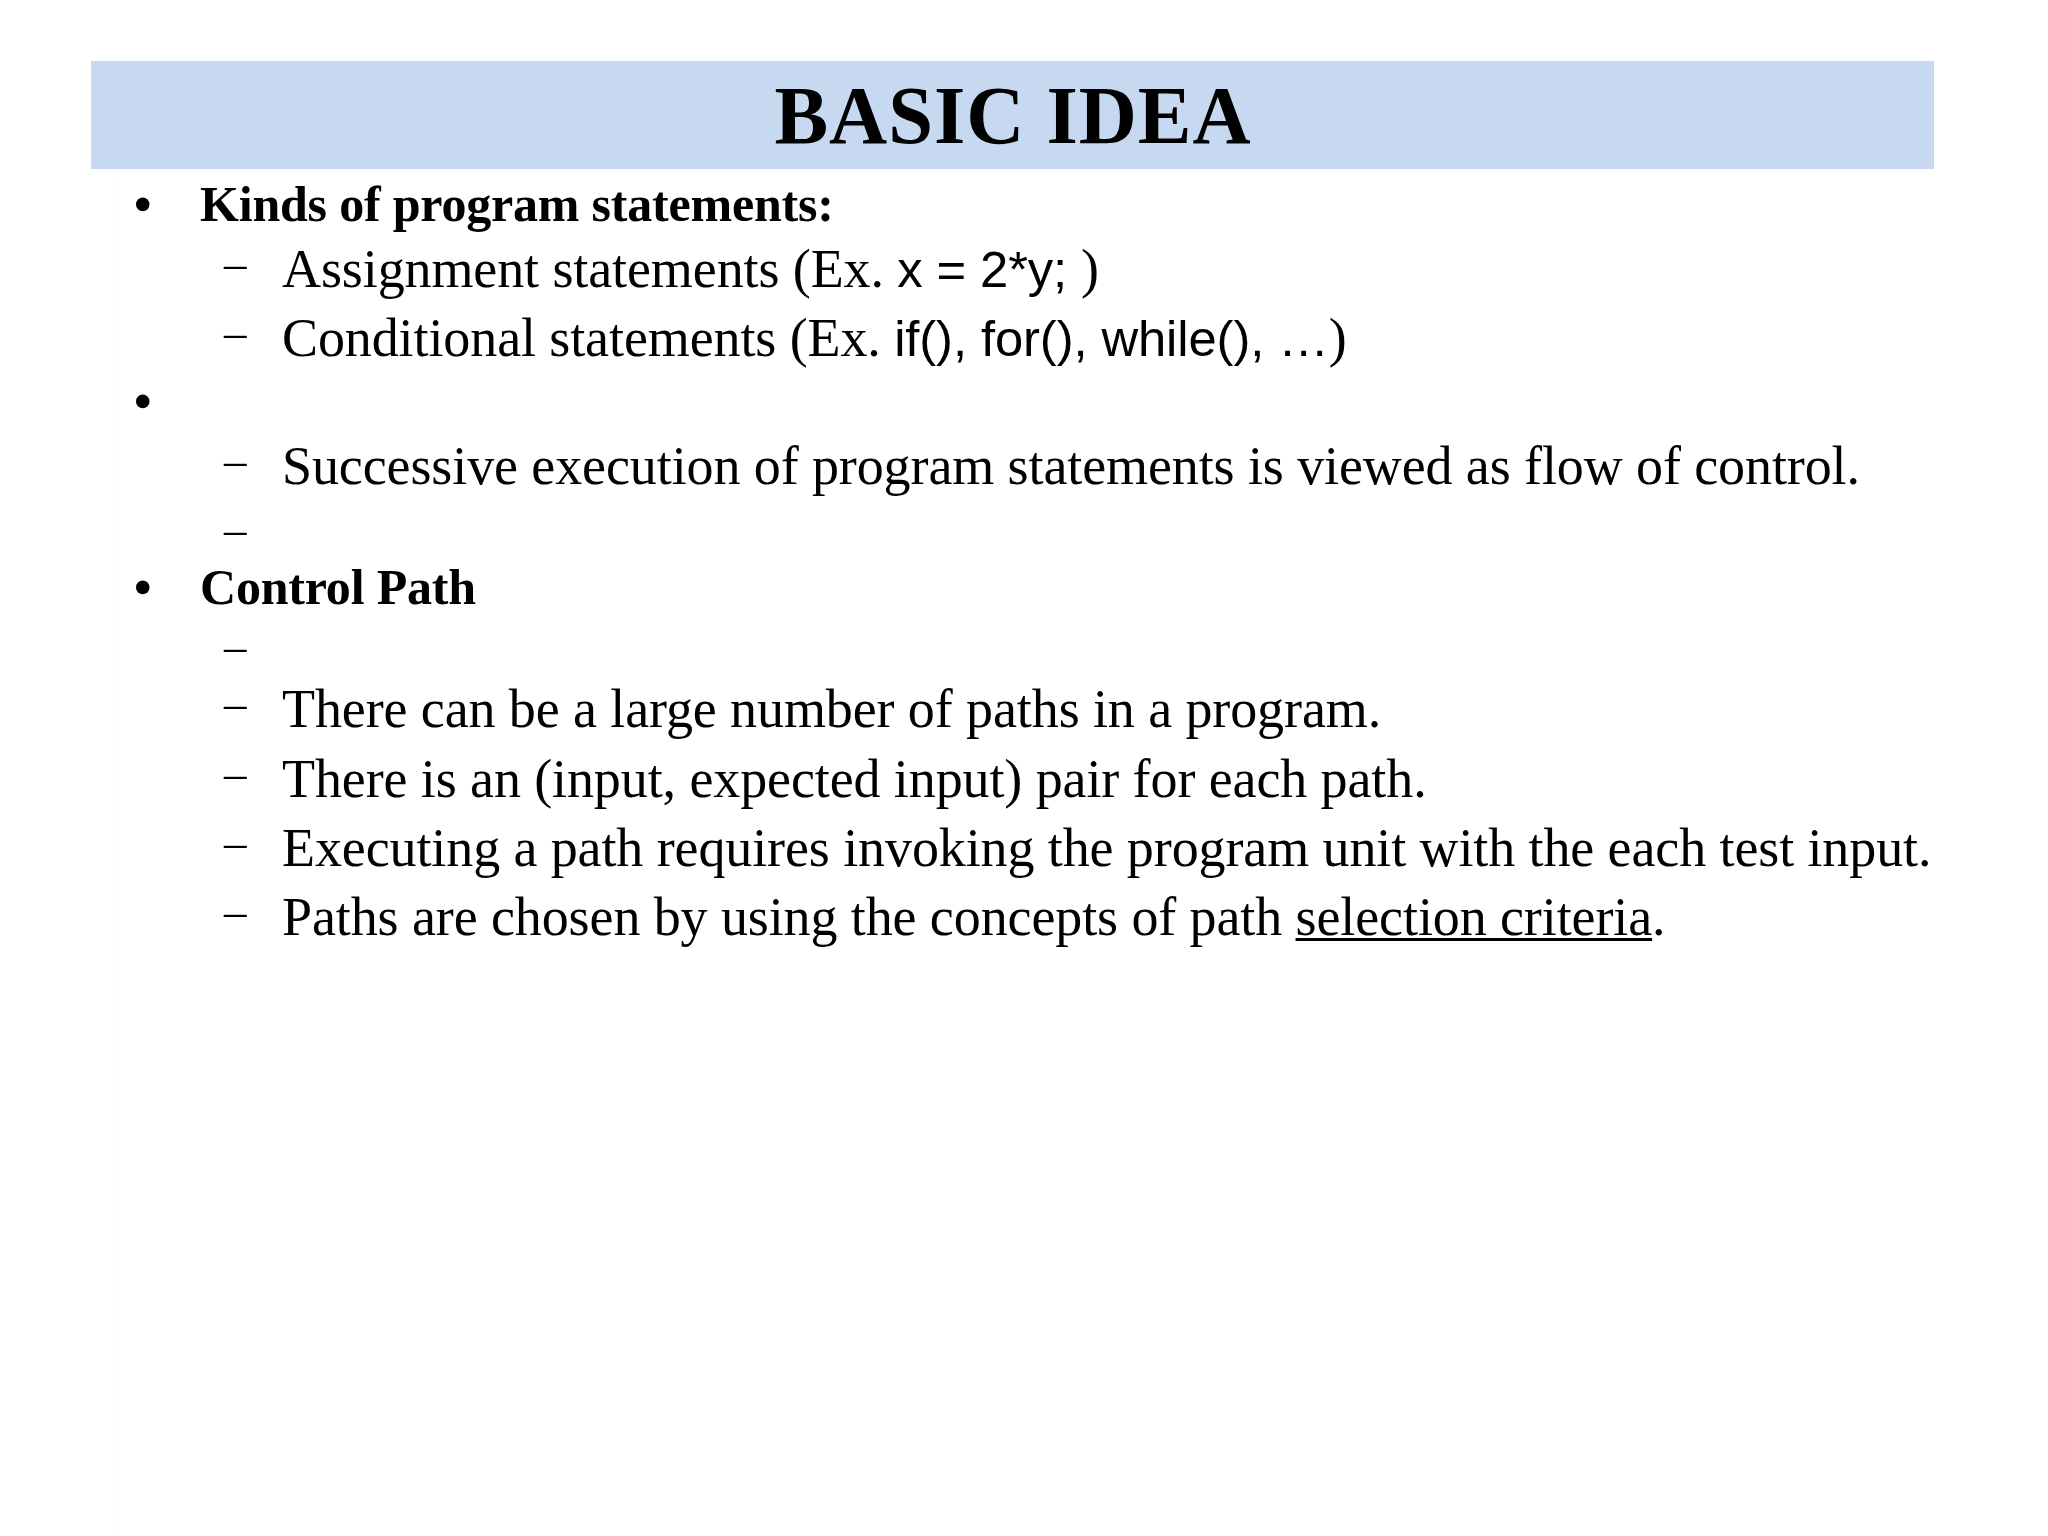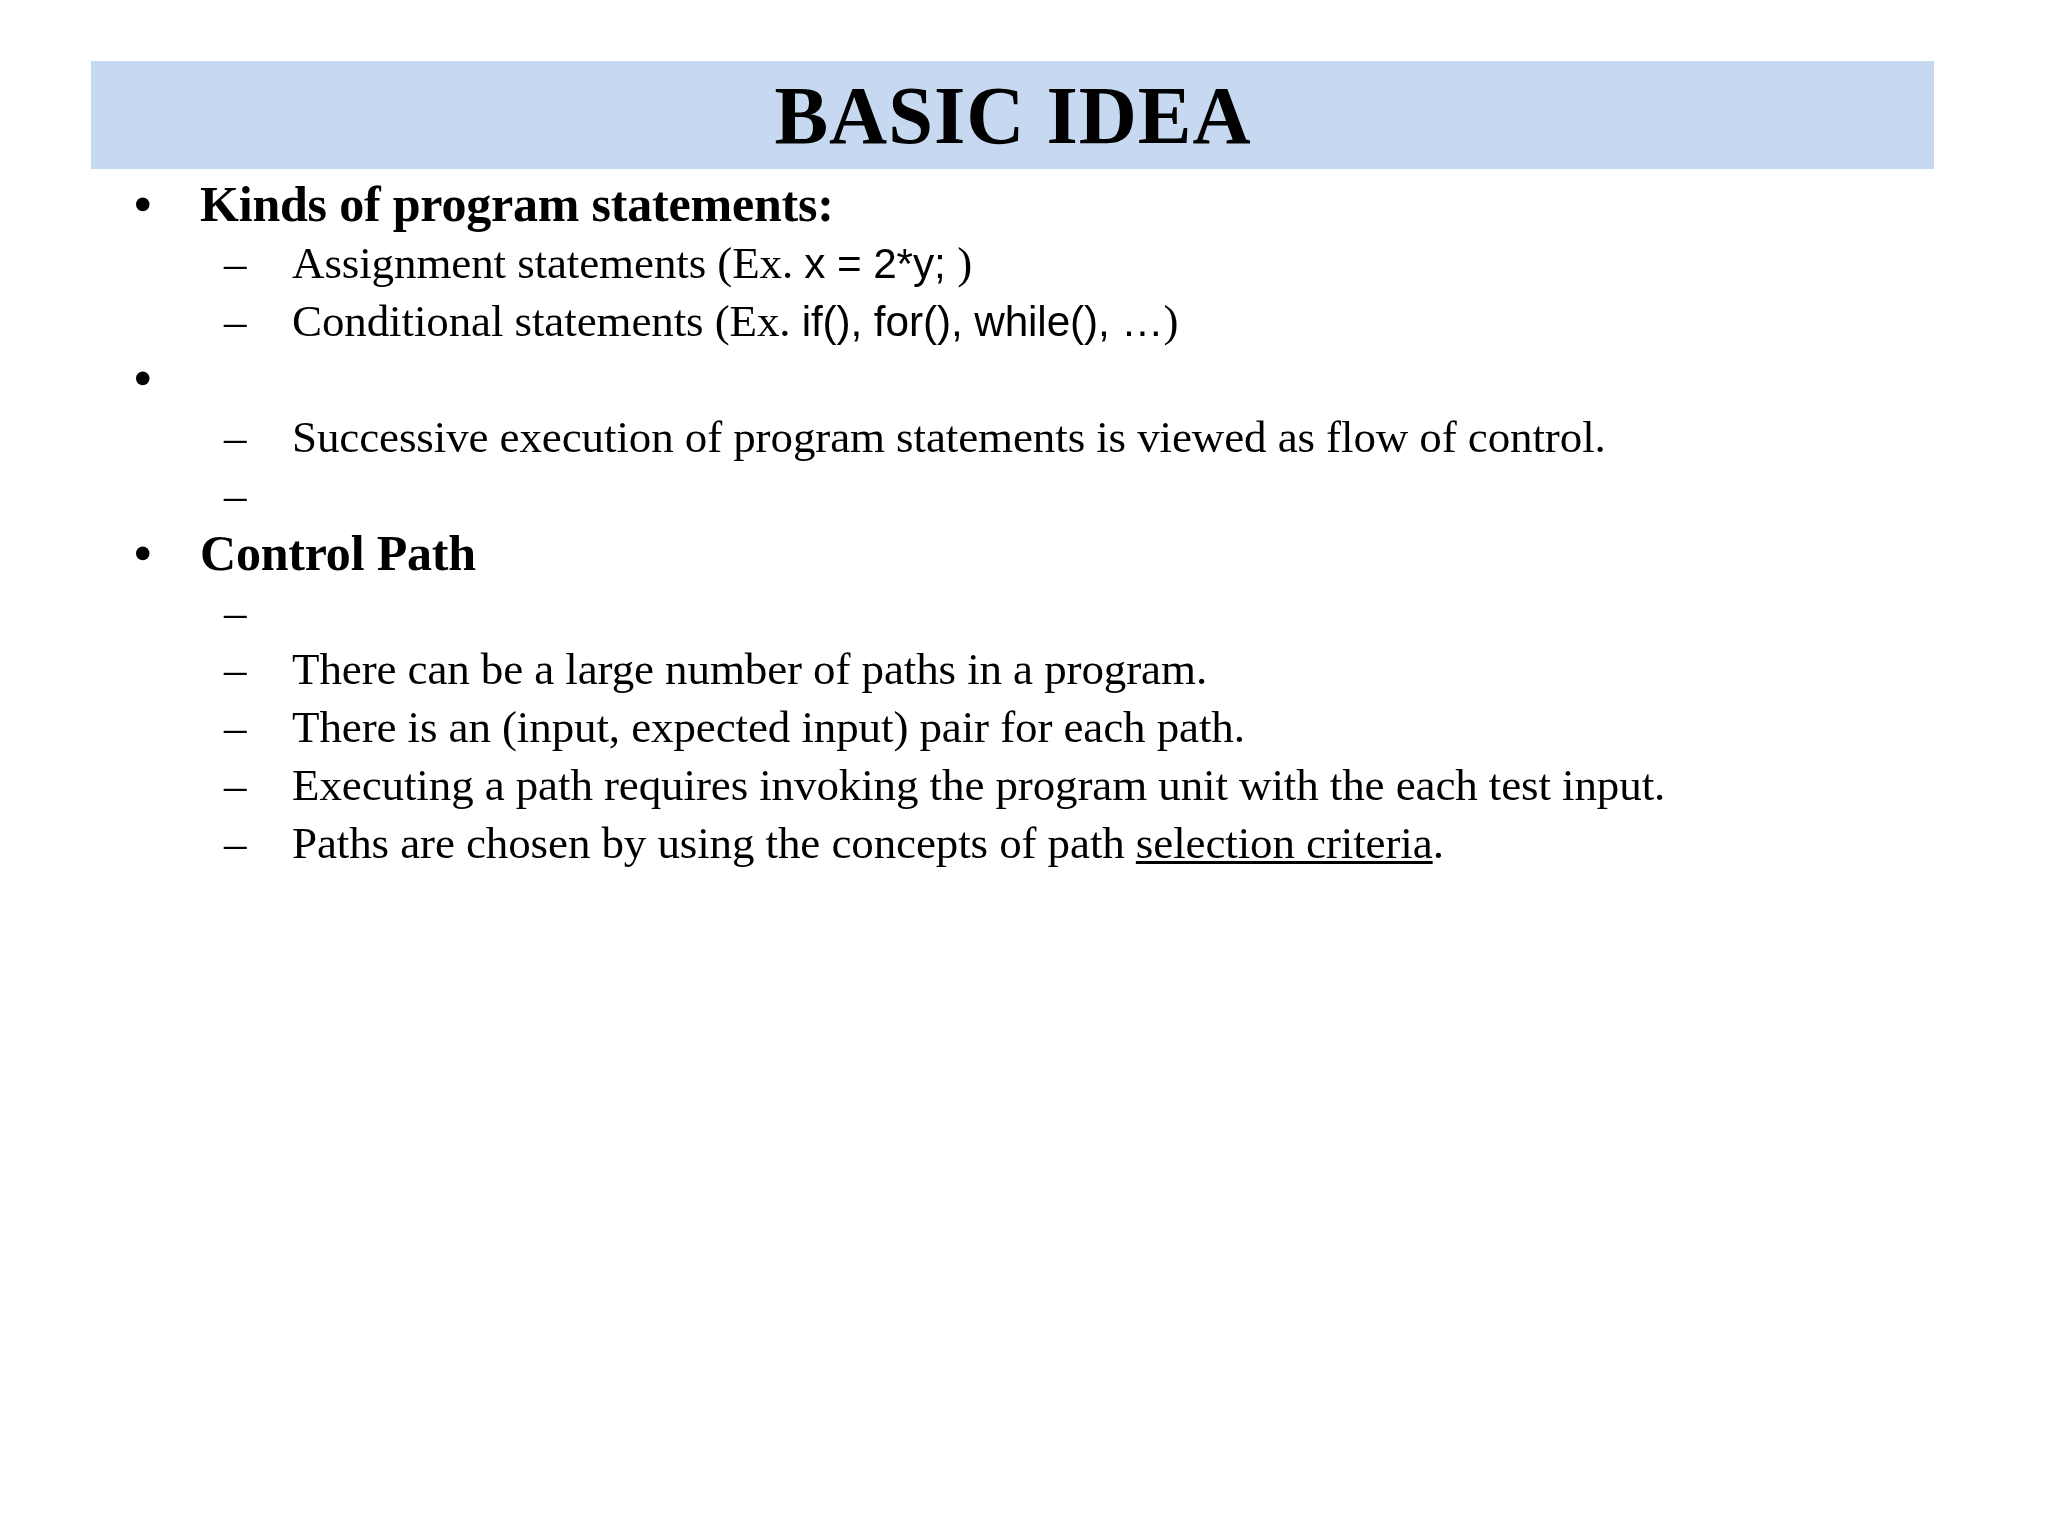--- a/index.html
+++ b/index.html
@@ -100,26 +100,25 @@
   }
   .lvl2 .marker {
     width: 58px;
     flex: 0 0 58px;
     font-size: 45px;
     line-height: 1.26;
     font-weight: normal;
     text-align: left;
   }
   .lvl2 .btext {
-    font-size: 45px;
+    font-size: 54px;
     line-height: 1.26;
     font-weight: normal;
     max-width: 1660px;
     letter-spacing: -0.1px;
-    margin-left: 10px;
   }
 
   
   .mono {
     font-family: "Liberation Sans", "DejaVu Sans", sans-serif;
     font-size: 0.94em;
   }
   .uline {
     text-decoration: underline;
     text-underline-offset: 3px;

